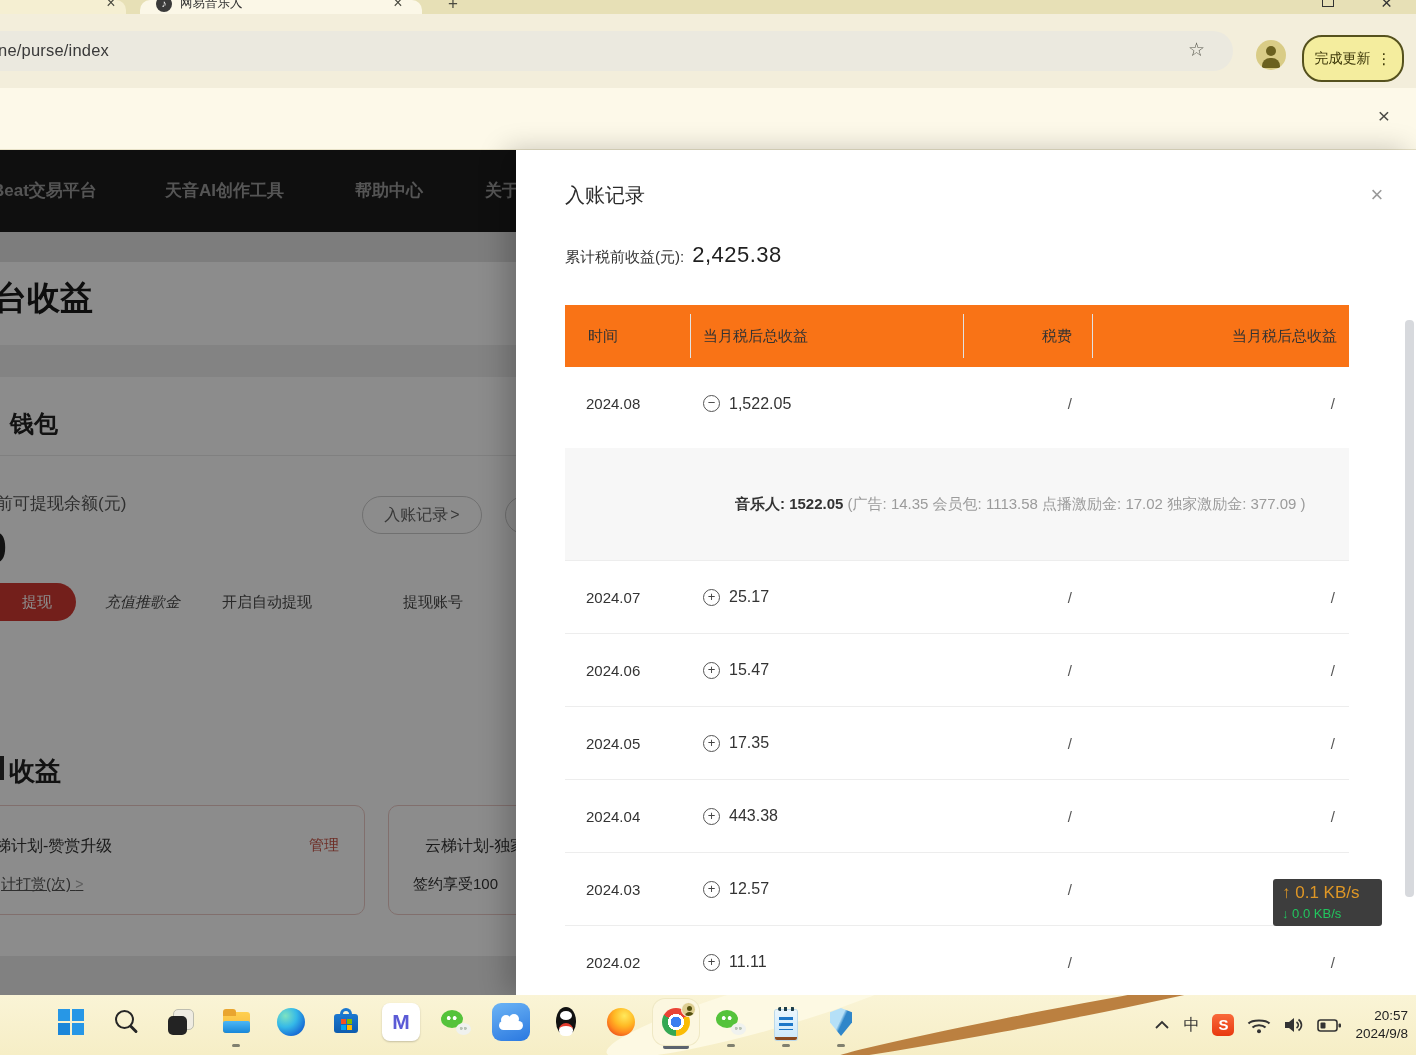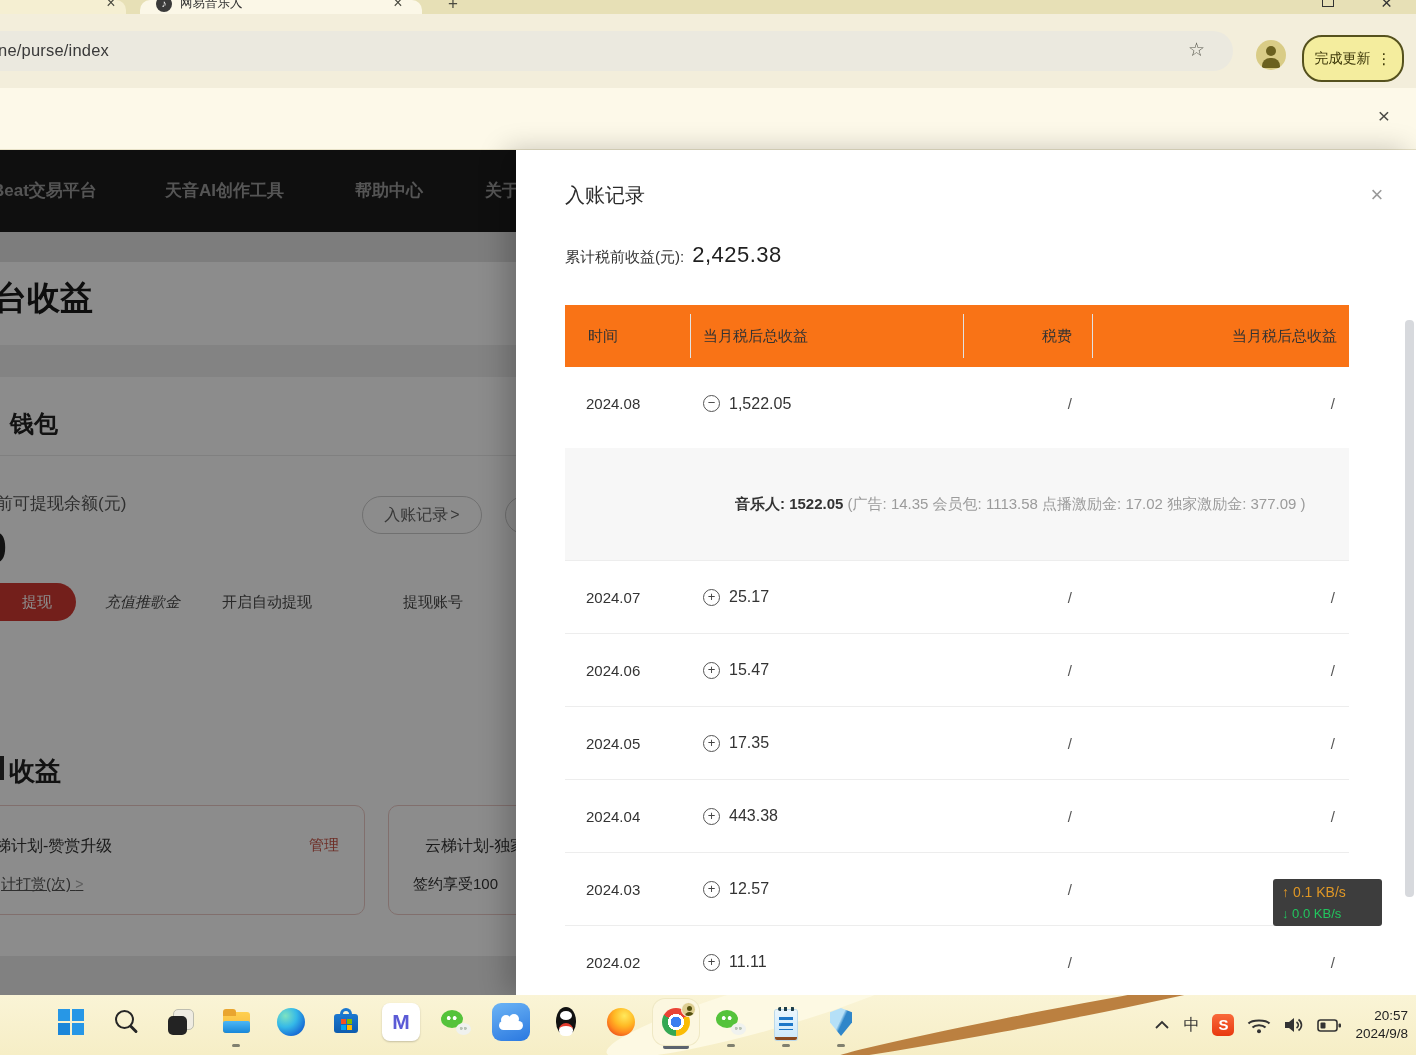--- a/index.html
+++ b/index.html
@@ -81,21 +81,21 @@
   .row-icon { width:17px; height:17px; border:1.3px solid #555; border-radius:50%; font-size:13px; line-height:14px; text-align:center; color:#444; margin-right:9px; flex:0 0 17px; }
   .c-tax { text-align:right; padding-right:20px; font-size:15px; color:#555; }
   .c-after { text-align:right; padding-right:14px; font-size:15px; color:#555; }
   .t-detail { margin-top:8px; height:112px; background:#f7f7f7; display:flex; flex-direction:column; justify-content:center; }
   .t-detail .txt { margin-left:170px; width:595px; font-size:15px; line-height:27.5px; color:#9b9b9b; }
   .t-detail .lead { font-weight:700; color:#333; }
   #modal-scrollbar { left:1405px; top:320px; width:9px; height:577px; background:#d7d9dd; border-radius:4px; z-index:20; }
 
   
   #net-widget { left:1273px; top:879px; width:109px; height:47px; background:#3d3d3d; border-radius:3px; z-index:30; padding:3px 0 0 9px; }
-  #net-widget .up { font-size:14px; color:#df9726; line-height:21px; white-space:pre; }
+  #net-widget .up { font-size:17px; color:#df9726; line-height:21px; white-space:pre; }
   #net-widget .down { font-size:13px; color:#22c55e; line-height:21px; white-space:pre; }
 
   
   #taskbar { left:0; top:995px; width:1416px; height:60px; background:linear-gradient(#faf4d6,#f6eec6); overflow:hidden; z-index:40; }
   .stripe-pale { position:absolute; left:600px; top:-12px; width:340px; height:46px; background:#fdf9e3; border-radius:50%; transform:rotate(-16deg); }
   .stripe-brown { position:absolute; left:828px; top:16px; width:430px; height:13px; background:#bb8040; border-radius:50%; transform:rotate(-11deg); }
   #task-icons { position:absolute; left:46px; top:0; height:60px; display:flex; gap:5px; align-items:flex-start; }
   .tb-item { width:50px; height:58px; display:flex; flex-direction:column; align-items:center; padding-top:8px; }
   .app-icon { width:38px; height:38px; position:relative; }
   .tb-item.active .app-icon { background:#fcf7e0; box-shadow:0 0 0 4px #fcf7e0, 0 0 0 5px #efe8c4; border-radius:8px; }

